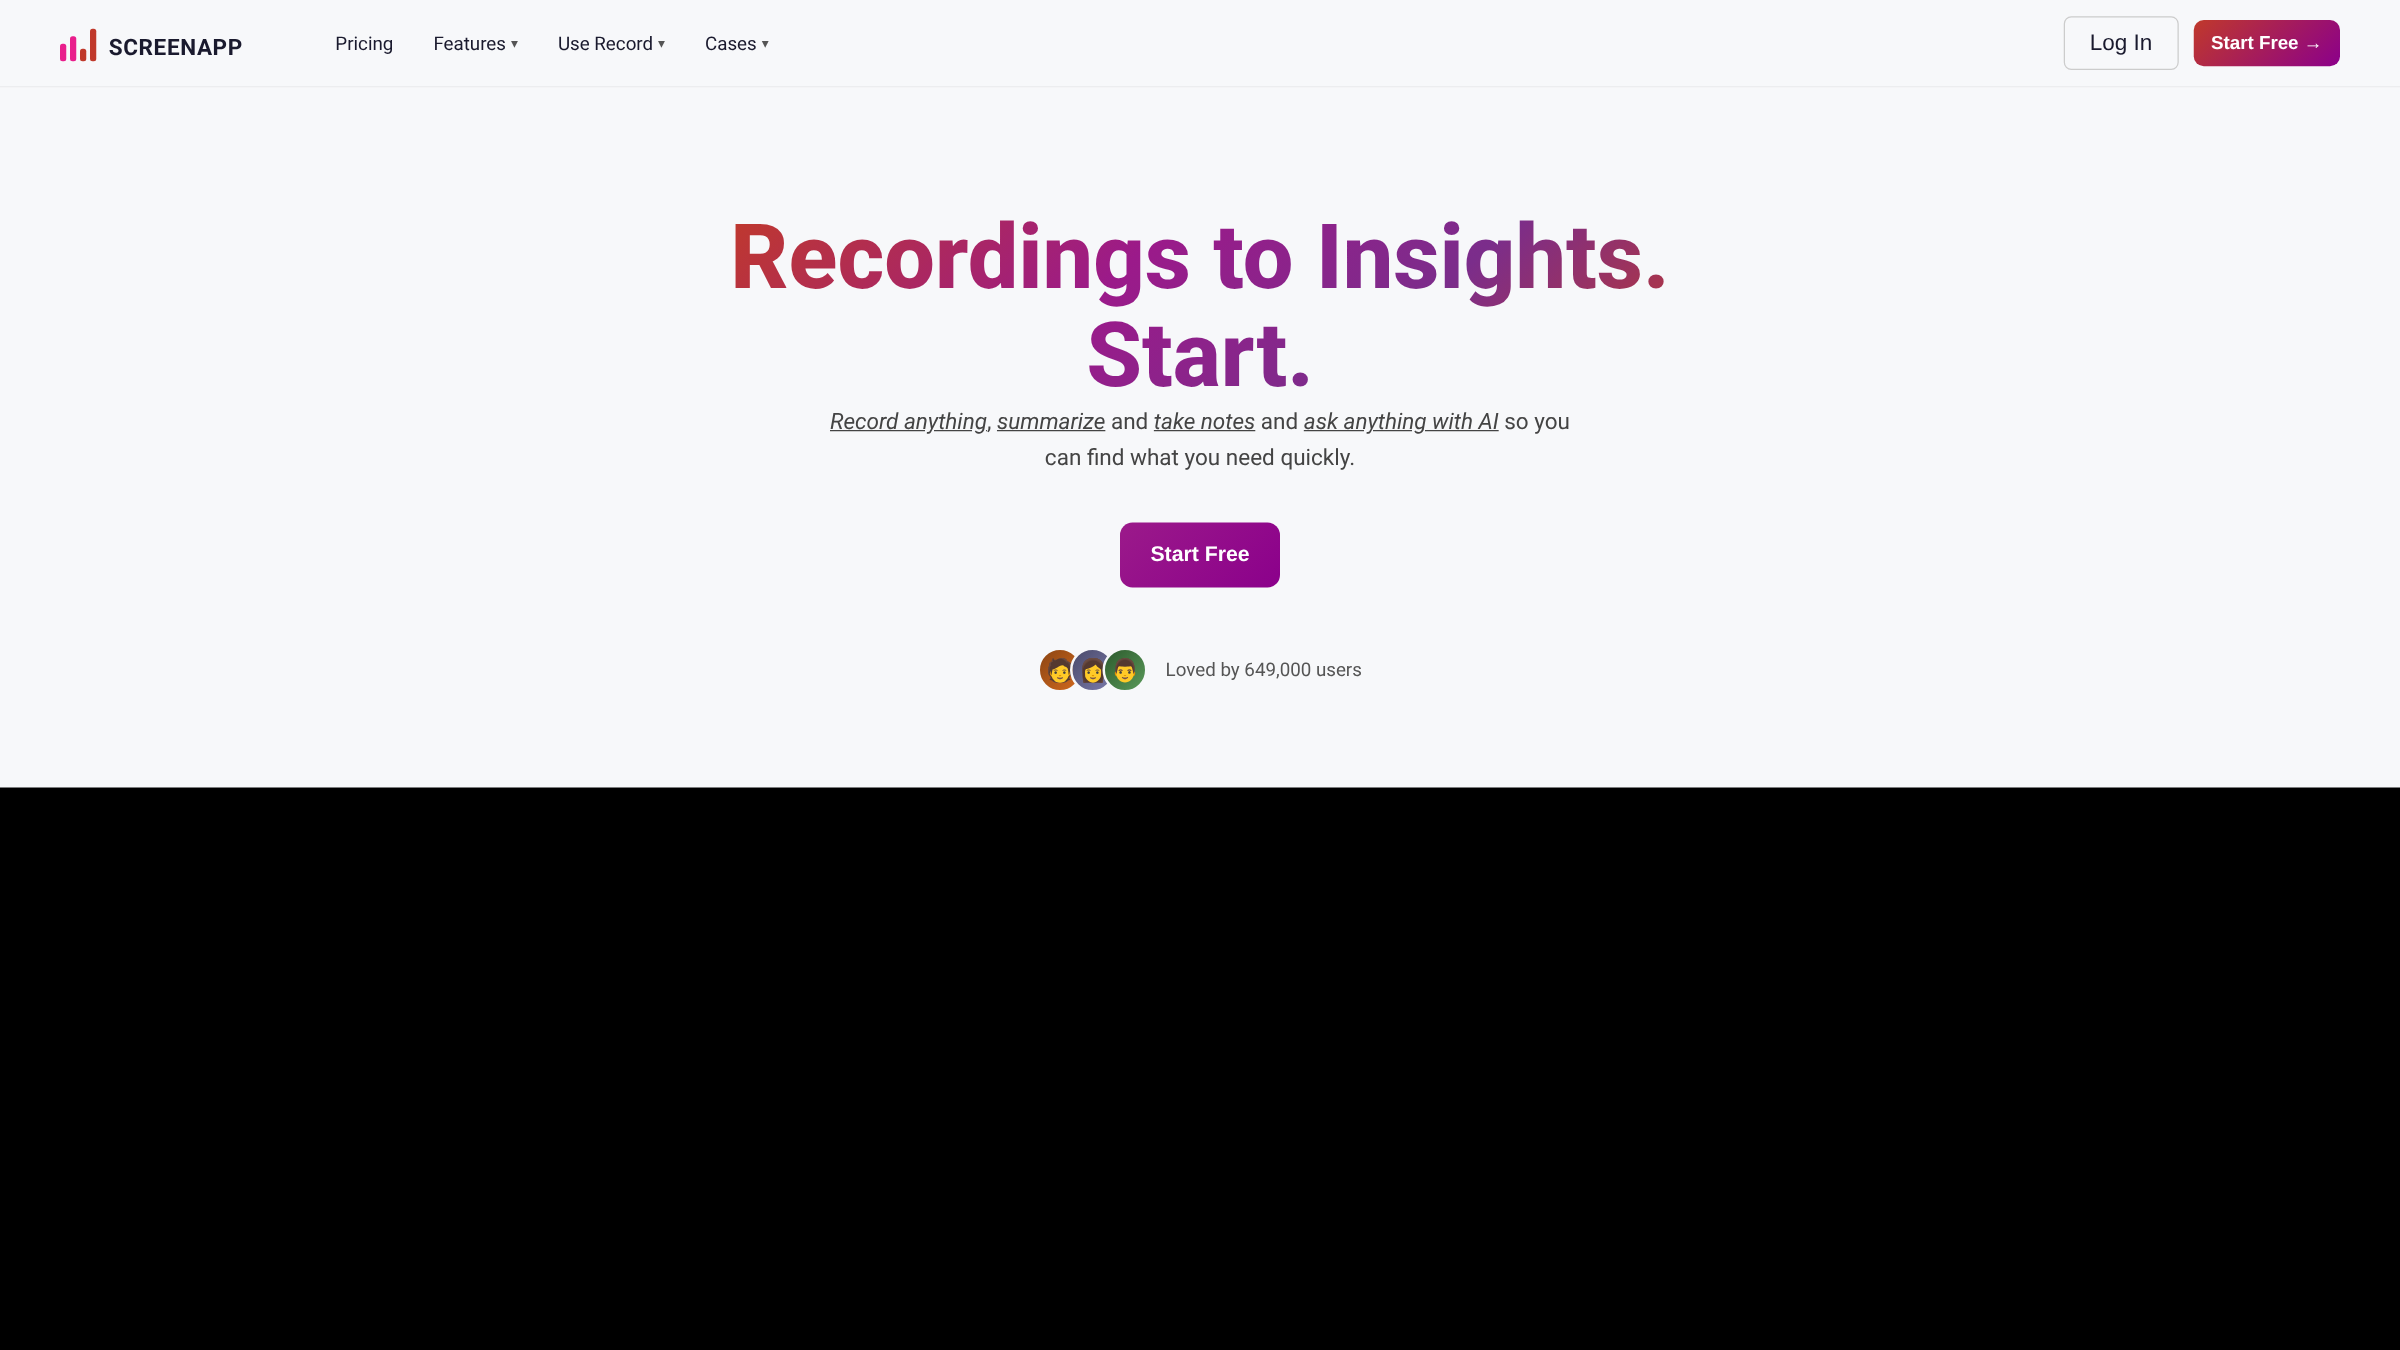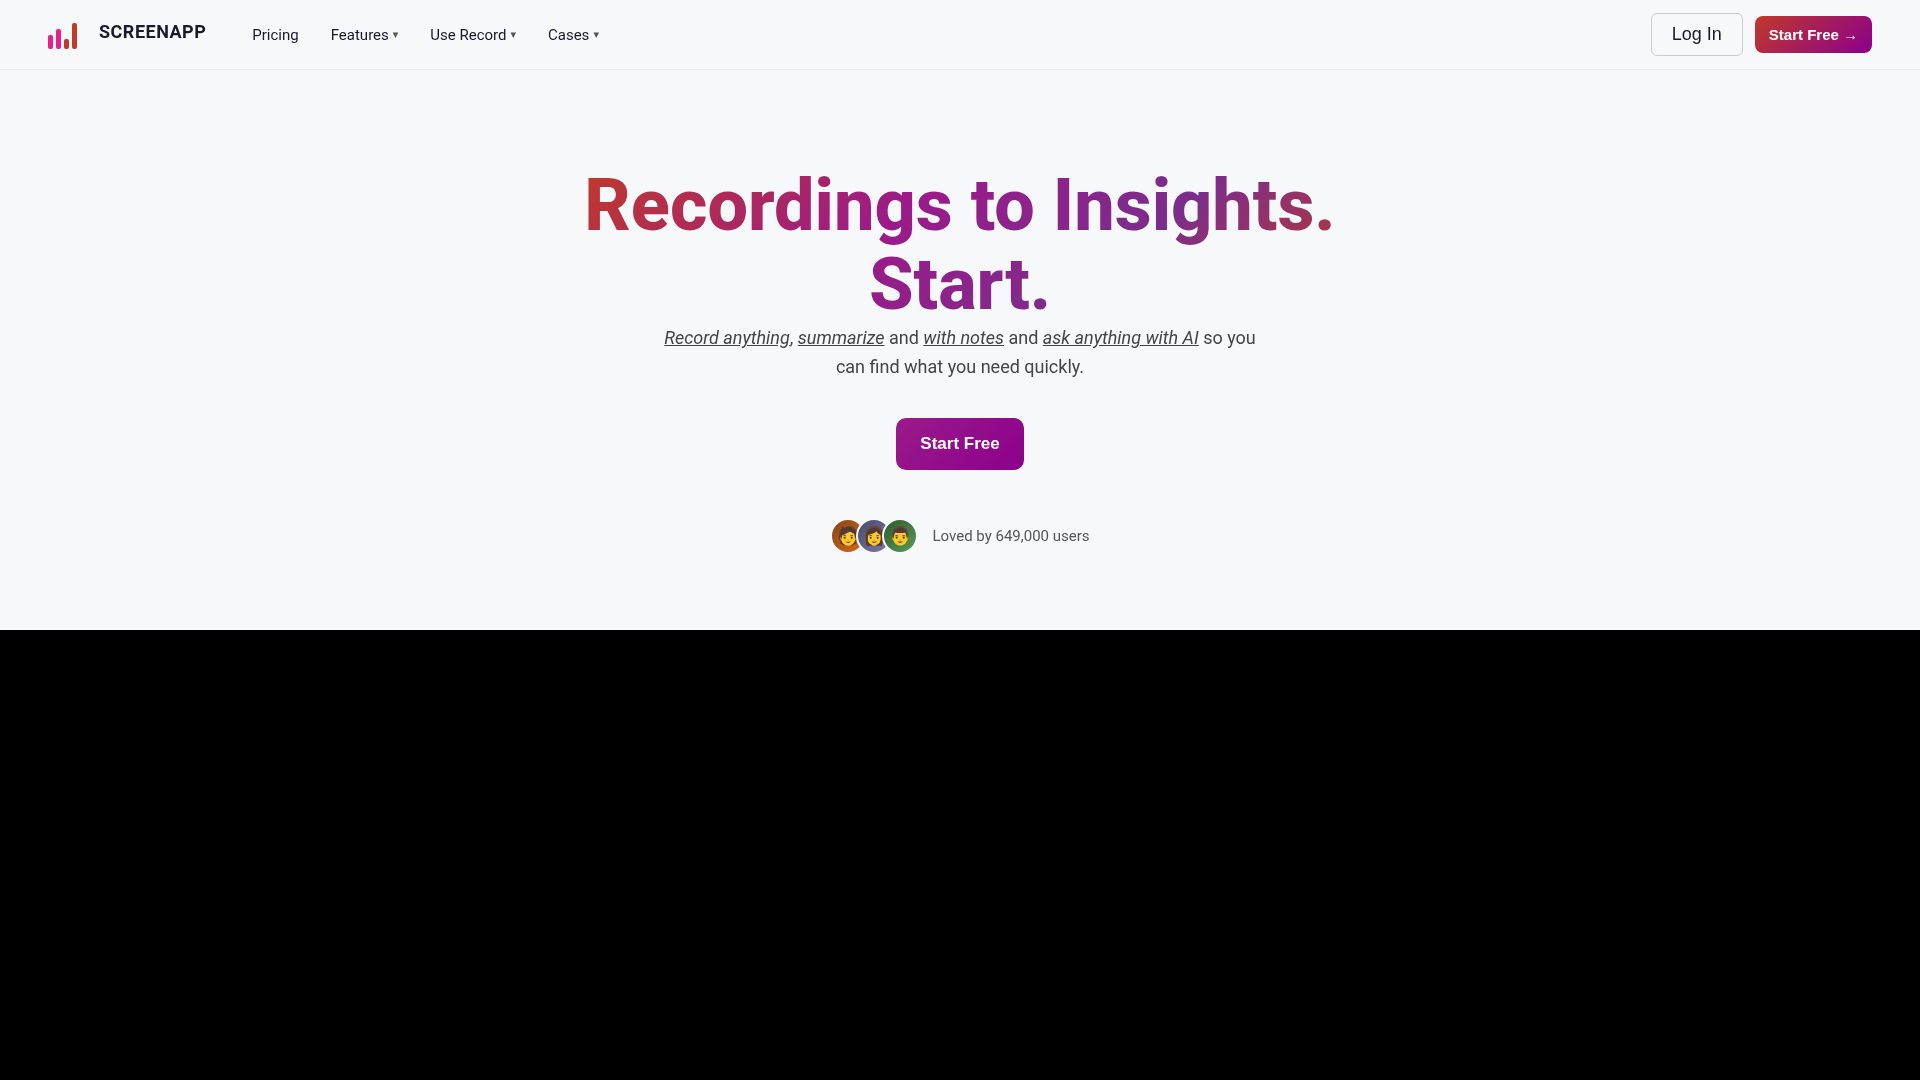--- a/index.html
+++ b/index.html
@@ -20,23 +20,23 @@
       display: flex;
       align-items: center;
       padding: 0 48px;
       height: 70px;
       background: #f7f8fa;
       border-bottom: 1px solid rgba(0,0,0,0.06);
     }
 
     .nav-logo {
       display: flex;
-      align-items: flex-start;
-      gap: 22px;
-      margin-right: 32px;
+      align-items: flex-end;
+      gap: 10px;
+      margin-right: 60px;
       text-decoration: none;
     }
 
     .logo-icon {
       display: flex;
       align-items: flex-end;
       gap: 3px;
       height: 28px;
     }
 
@@ -257,21 +257,21 @@
   </div>
 </nav>
 
 <section class="hero">
   <h1 class="hero-title">
     <span>Recordings to Insights.</span><br>
     <span>Start.</span>
   </h1>
 
   <p class="hero-subtitle">
-    <a href="#">Record anything</a><span>, </span><a href="#">summarize</a><span> and </span><a href="#">with notes</a><span> and </span><a href="#">ask anything with AI</a><span> so you can find what you need quickly.</span>
+    <a href="#">Record anything</a><span>, </span><a href="#">summarize</a><span> and </span><a href="#">take notes</a><span> and </span><a href="#">ask anything with AI</a><span> so you can find what you need quickly.</span>
   </p>
 
   <button class="btn-hero-start">Start Free</button>
 
   <div class="social-proof">
     <div class="avatars">
       <div class="avatar avatar-1">
         <div class="avatar-face">🧑</div>
       </div>
       <div class="avatar avatar-2">

